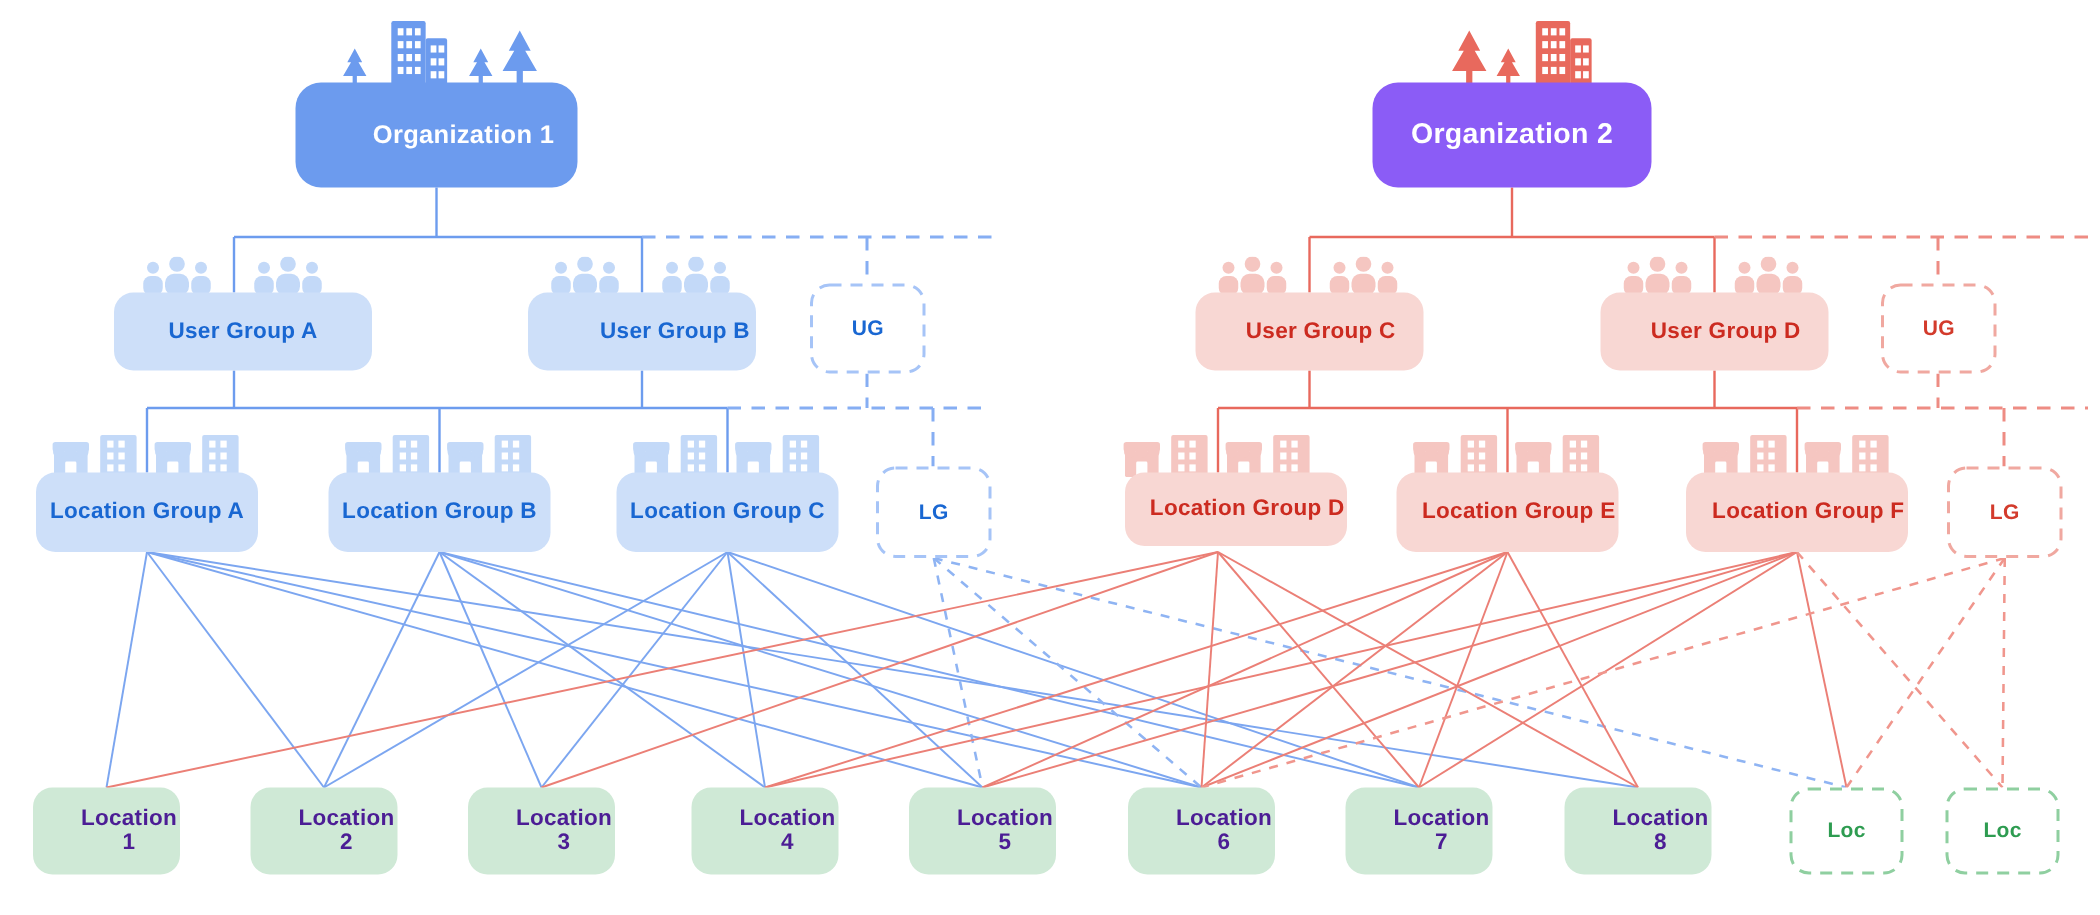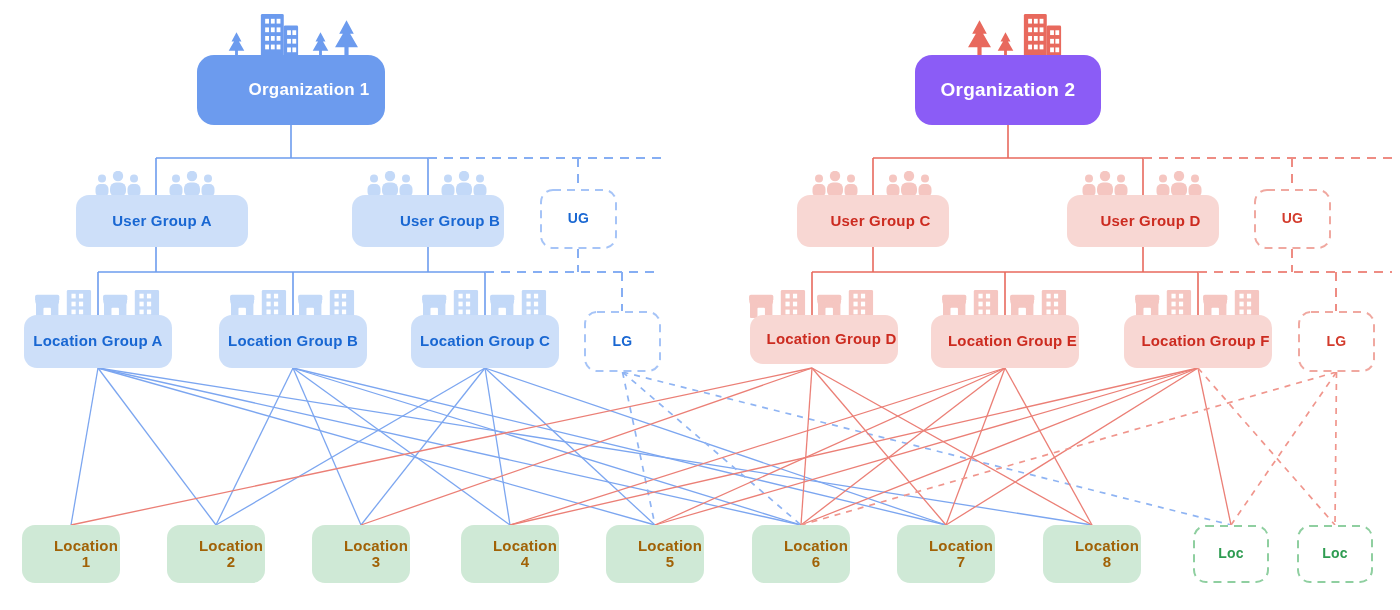--- a/index.html
+++ b/index.html
@@ -13,21 +13,21 @@
   .node{
     position:absolute;display:flex;align-items:center;justify-content:center;
     box-sizing:border-box;text-align:center;z-index:2;font-weight:bold;
     border-radius:13px;letter-spacing:.2px;
   }
   .node .lbl{display:block;line-height:1.1;}
   .n-solid-blue{background:#6C9BEE;color:#ffffff;font-size:17px;border-radius:17px;padding-left:36px;}
   .n-solid-red{background:#8b5cf6;color:#ffffff;font-size:19px;border-radius:17px;}
   .n-fill-blue{background:#CDDFF9;color:#1967D2;font-size:15px;}
   .n-fill-red{background:#F8D7D3;color:#CC2B20;font-size:15px;padding-left:15px;}
-  .n-green{background:#CFE9D6;color:#a16207;font-size:15px;padding-left:30px;}
+  .n-green{background:#CFE9D6;color:#4c1d95;font-size:15px;padding-left:30px;}
   .n-dash{background:#ffffff;font-size:14px;}
   .n-dash-blue{color:#1967D2;}
   .n-dash-red{color:#D33B2C;}
   .n-dash-green{color:#2E9C51;}
   .icon-svg{position:absolute;z-index:1;}
   .fill-blue-ico{fill:#C3D9F8;}
   .fill-red-ico{fill:#F5C6C1;}
   .skyline-blue{fill:#6C9BEE;}
   .skyline-red{fill:#E8695D;}
 </style>

